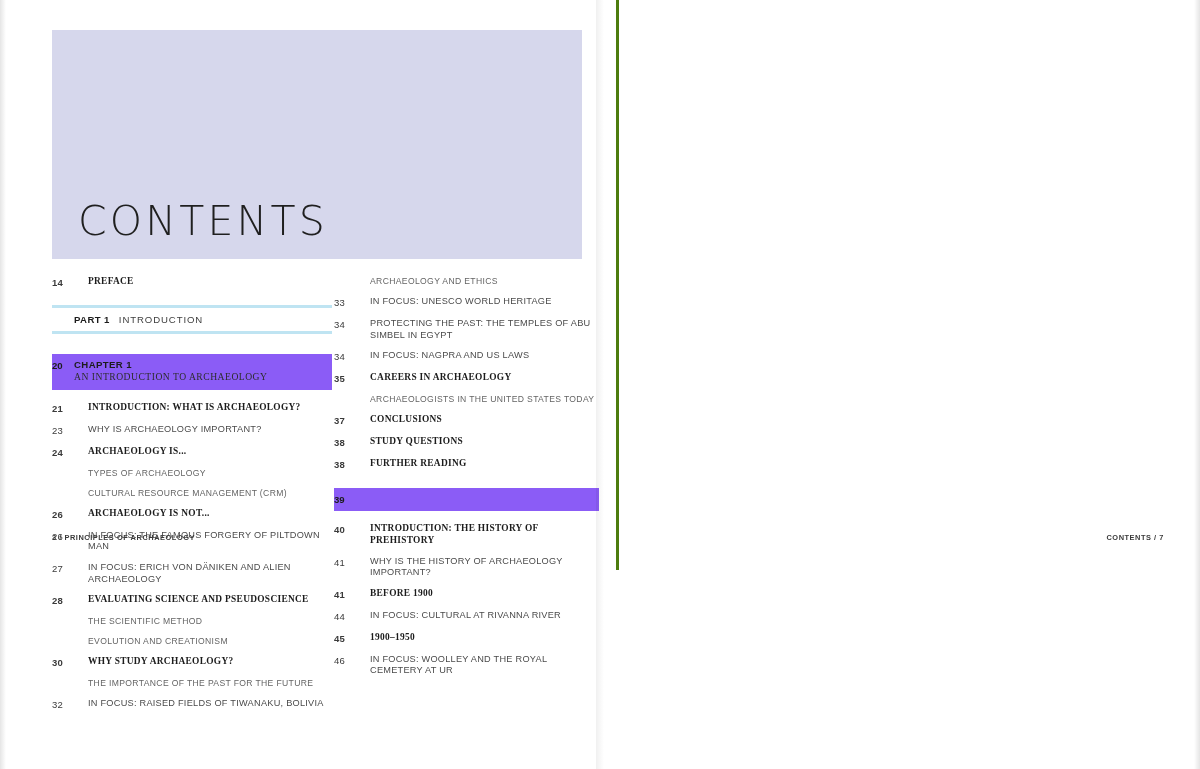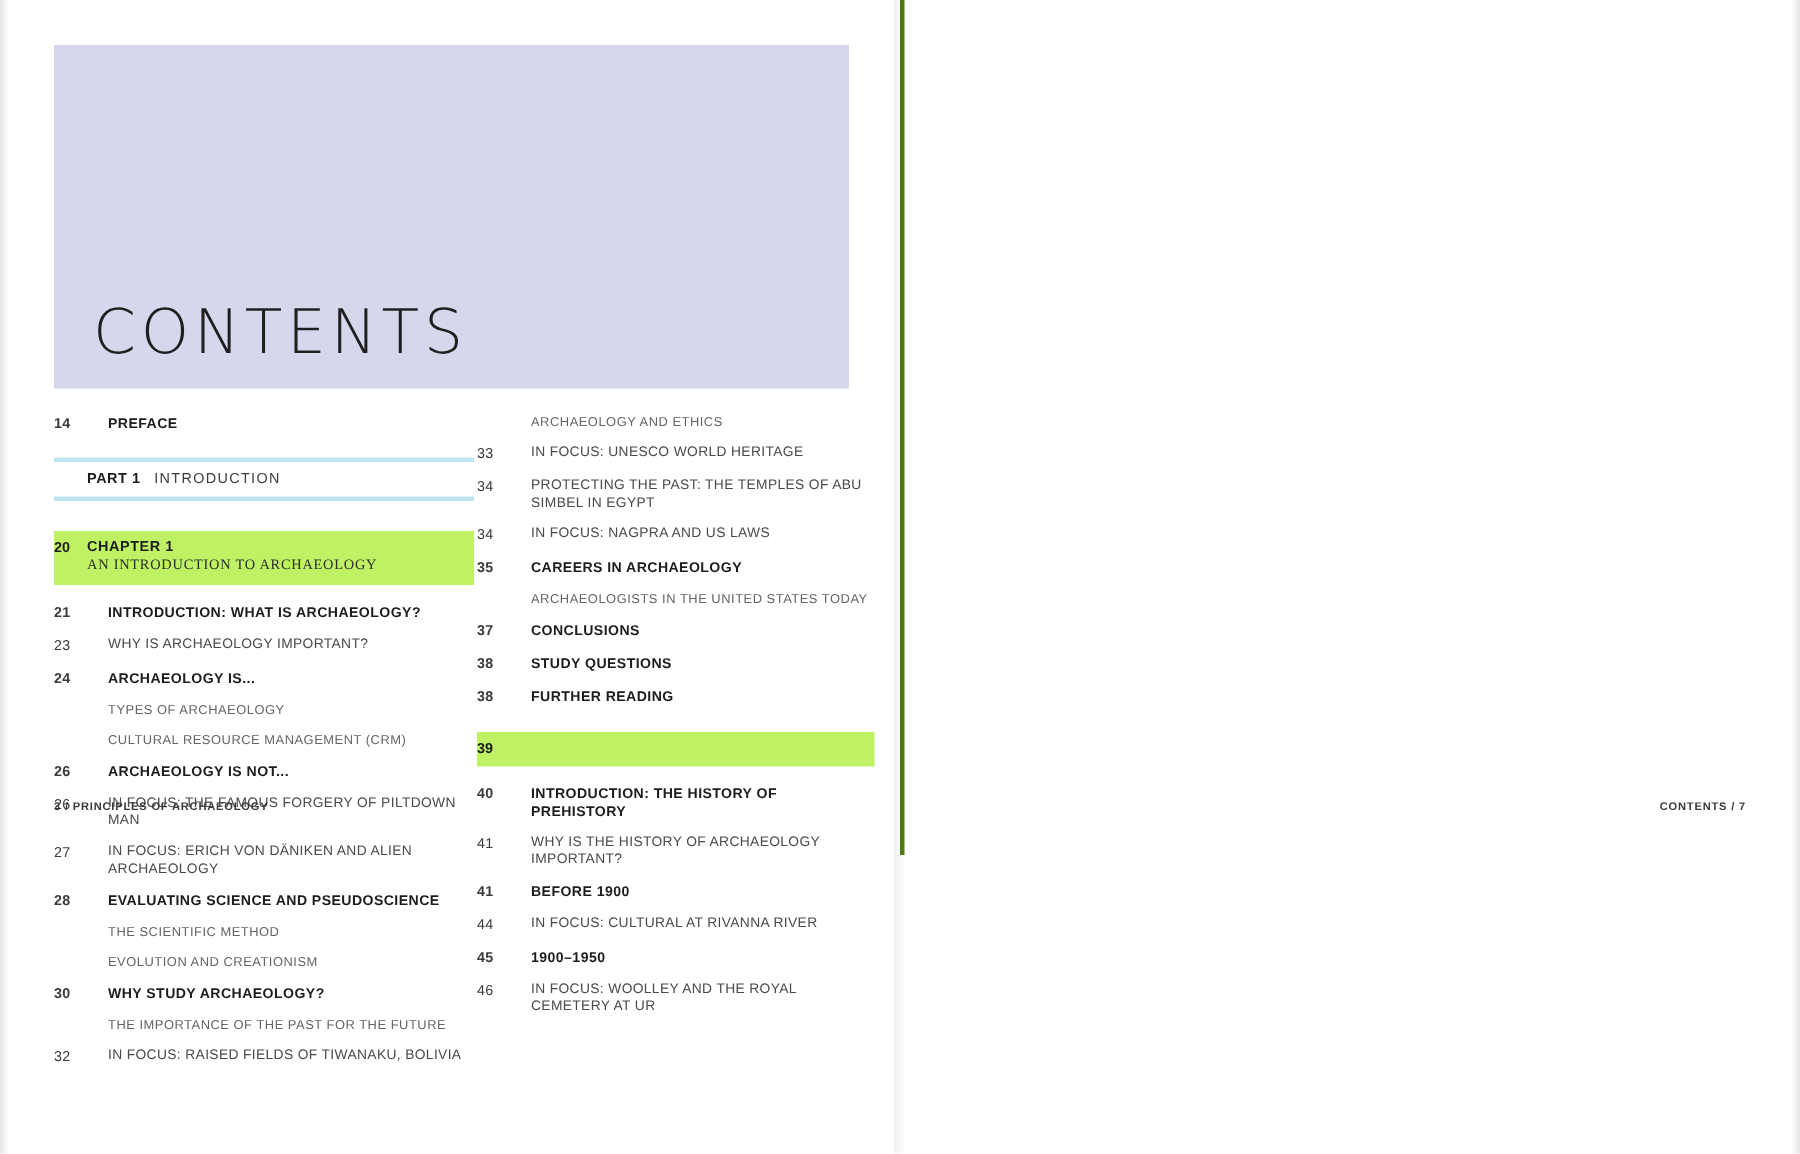--- a/index.html
+++ b/index.html
@@ -10,20 +10,21 @@
     font-family: "Liberation Sans", sans-serif;
     color: #2b2b2b;
     overflow: hidden;
     position: relative;
   }
 
   .page { position: absolute; inset: 0; display: flex; }
   .spread-left, .spread-right {
     position: relative;
     height: 570px;
+    margin-left: 16px;
   }
   .spread-left  { width: 600px; }
   .spread-right { width: 600px; border-left: 3px solid #4d7c0f; }
 
   
   .gutter {
     position: absolute; left: 596px; top: 0; width: 8px; height: 769px;
     background: linear-gradient(to right, rgba(0,0,0,0.06), rgba(0,0,0,0.0));
     pointer-events: none;
   }
@@ -88,21 +89,21 @@
     width: 9px; height: 9px;
     background: transparent;
   }
   .row .txt {
     flex: 1 1 auto;
     font-size: 9.2px;
     letter-spacing: 0.25px;
   }
 
   
-  .lv-head .txt   { font-weight: bold; color: #1c1c1c; font-size: 9.4px; letter-spacing: 0.3px; }
+  .lv-head .txt   { font-weight: bold; color: #1c1c1c; font-size: 9.4px; letter-spacing: 0.3px; font-family: Liberation Serif, serif; }
   .lv-focus .txt  { font-weight: normal; color: #4a4a4a; }
   .lv-sub         { margin-bottom: 9px; }
   .lv-sub .txt    { font-weight: normal; color: #646464; font-size: 8.6px; letter-spacing: 0.35px; }
 
   
   .mk-focus i    { background: #49b9e8; }
   .mk-why i      { background: #9ccbb4; }
   .mk-protect i  { background: #c4b6ab; }
   .mk-none i     { background: transparent; }
 
@@ -129,21 +130,21 @@
   }
   .part.blue  .bar-top, .part.blue  .bar-bot { background: #bfe4f2; }
 
   
   .chapter {
     display: flex;
     align-items: flex-start;
     padding: 5px 6px 6px 0;
     margin-bottom: 12px;
   }
-  .chapter.blue  { background: #bef264; }
+  .chapter.blue  { background: #8b5cf6; }
   .chapter .pg {
     flex: 0 0 22px;
     font-size: 9.6px; font-weight: bold; color: #1c1c1c;
     padding-left: 0; padding-top: 1px;
   }
   .chapter .body { flex: 1 1 auto; line-height: 1.3; }
   .chapter .ch-num {
     display: block;
     font-size: 9.6px; font-weight: bold; color: #1c1c1c; letter-spacing: 0.4px;
   }

